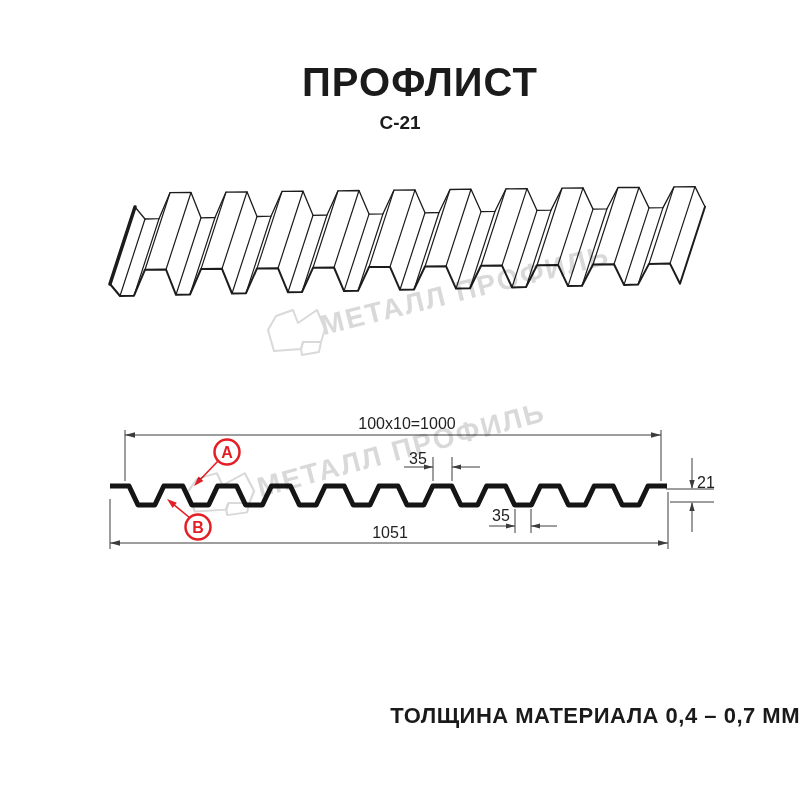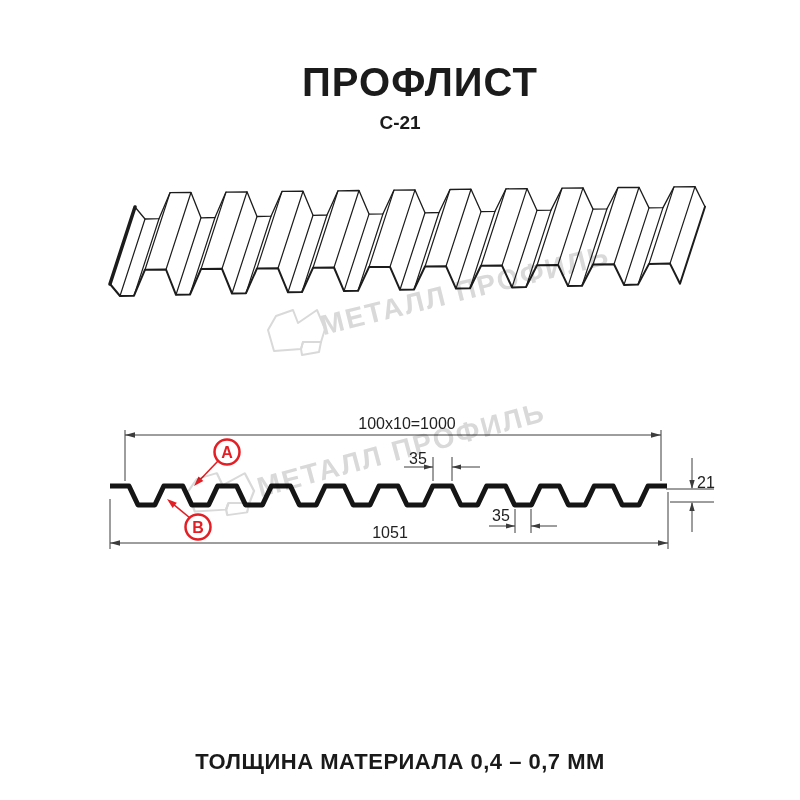--- a/index.html
+++ b/index.html
@@ -9,22 +9,22 @@
   }
   .title{
     position:absolute;left:0;right:0;top:60px;margin:0;text-align:center;
     font-size:40px;font-weight:700;letter-spacing:1px;color:#1b1b1b;padding-left:40px;
   }
   .subtitle{
     position:absolute;left:0;right:0;top:112px;text-align:center;
     font-size:19px;font-weight:700;color:#1b1b1b;
   }
   .footer-note{
-    position:absolute;left:0;right:0;top:703px;text-align:center;
-    font-size:22px;font-weight:600;letter-spacing:.5px;color:#1a1a1a;margin-top:46px;
+    position:absolute;left:0;right:0;top:703px;text-align:right;
+    font-size:22px;font-weight:600;letter-spacing:.5px;color:#1a1a1a;
   }
   .fig{position:absolute;left:0;top:0;width:800px;height:800px;}
   .wm{position:absolute;mix-blend-mode:multiply;pointer-events:none;}
   .wm-text{
     position:absolute;display:inline-block;white-space:nowrap;
     font-weight:700;font-size:28px;letter-spacing:2px;color:#d9d9d9;
     transform-origin:0 100%;
   }
   .wm-logo{position:absolute;}
   .dim-text{font-size:16px;fill:#222222;font-family:"Liberation Sans",sans-serif;}

